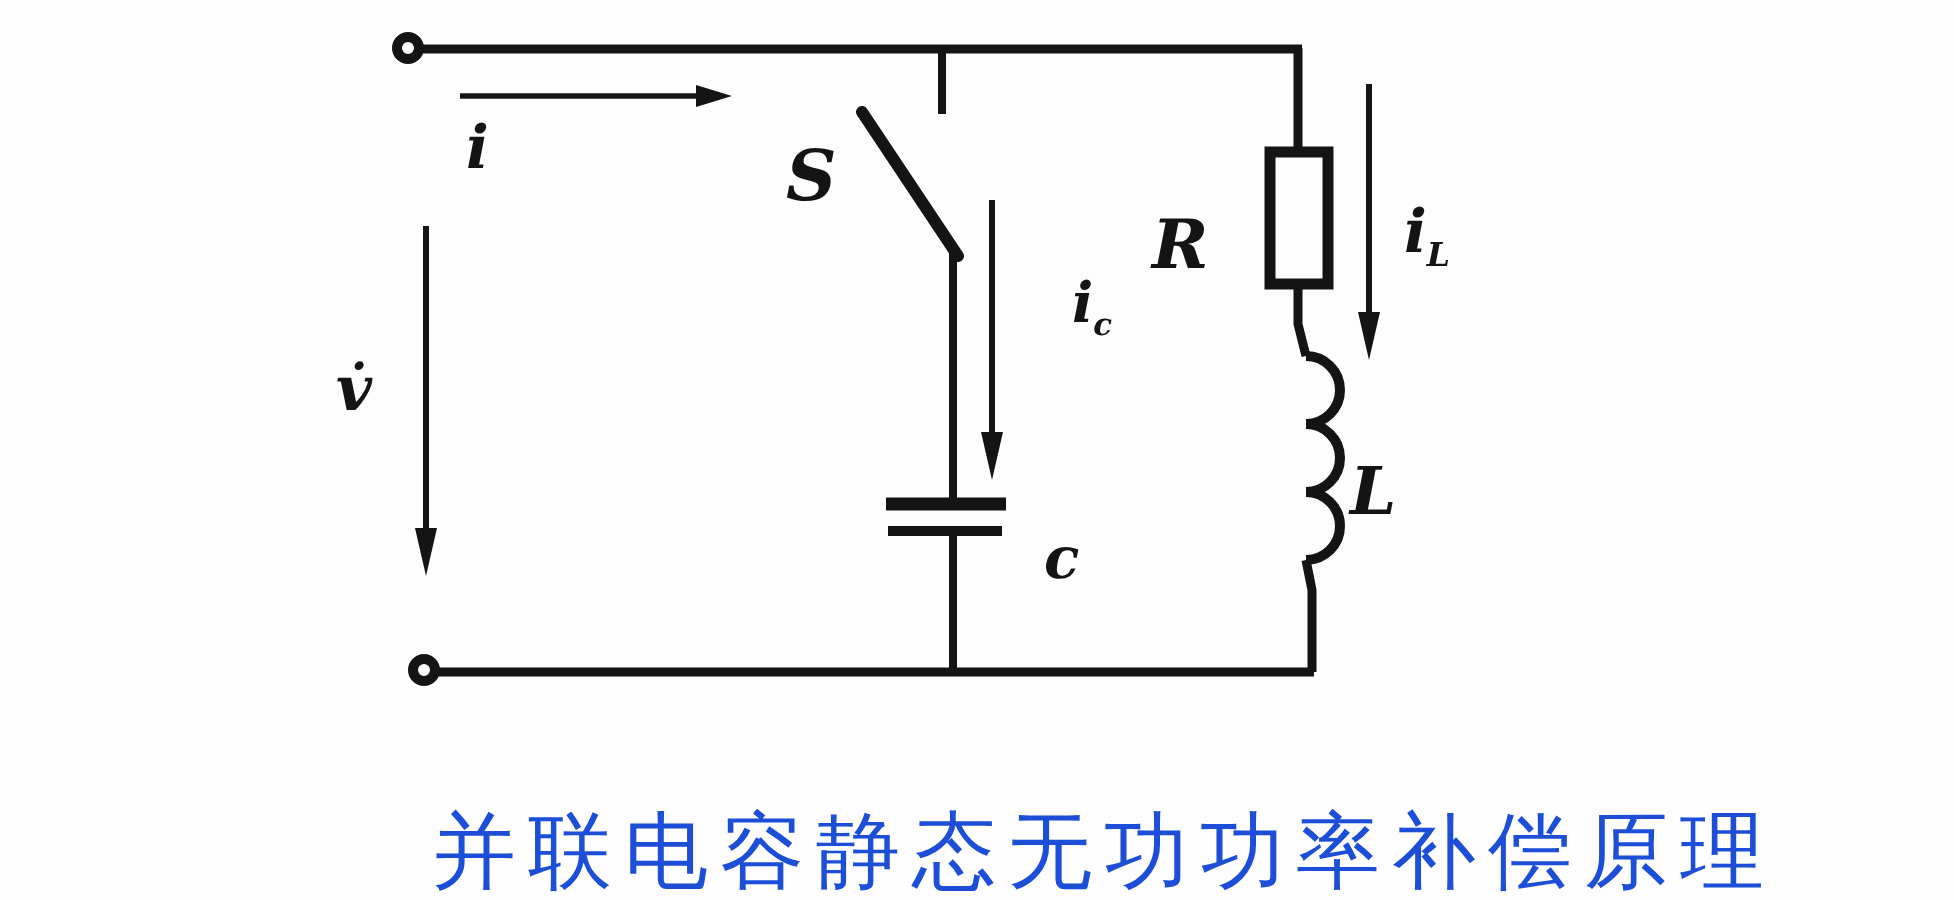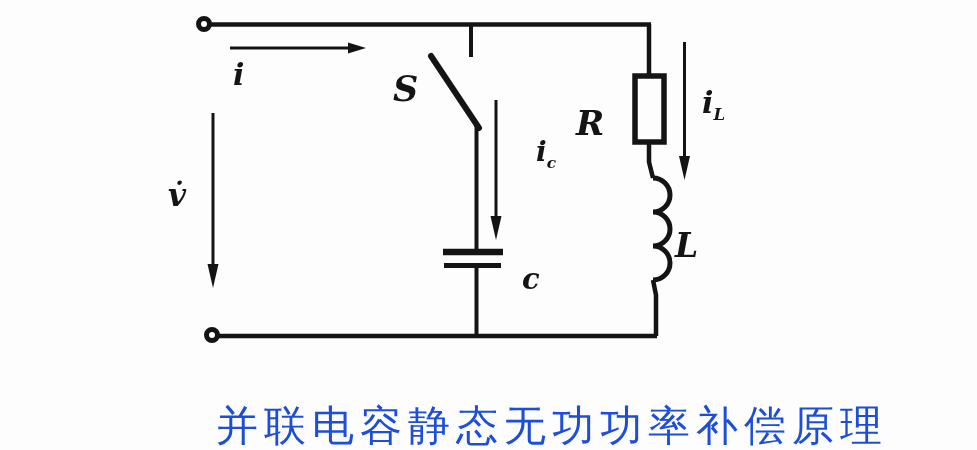--- a/index.html
+++ b/index.html
@@ -7,21 +7,21 @@
   .stage{position:relative;width:977px;height:450px;background:#fdfdfd;overflow:hidden;}
   svg.circuit{position:absolute;left:0;top:0;}
   .wire{stroke:#141414;fill:none;}
   .lbl{position:absolute;color:#141414;font-style:italic;font-weight:bold;line-height:1;white-space:nowrap;}
   .lbl sub{font-size:0.55em;font-style:italic;line-height:1;}
   .lbl-i   {left:233px;top:60px;font-size:30px;}
   .lbl-v   {left:168px;top:180px;font-size:31px;}
   .lbl-s   {left:393px;top:71px;font-size:35px;}
   .lbl-ic  {left:524px;top:138px;font-size:28px;margin-left:12px;}
   .lbl-r   {left:576px;top:106px;font-size:34px;}
-  .lbl-il  {left:702px;top:88px;font-size:30px;}
+  .lbl-il  {left:702px;top:102px;font-size:30px;}
   .lbl-l   {left:675px;top:229px;font-size:33px;}
   .lbl-c   {left:522px;top:265px;font-size:29px;}
   .caption{position:absolute;left:216px;top:378px;font-size:42px;letter-spacing:6px;
            color:#1d4ed8;font-style:normal;font-weight:normal;
            font-family:"Liberation Serif","DejaVu Serif",serif;margin-top:20px;}
 </style>
 </head>
 <body>
 
 <div class="stage">

